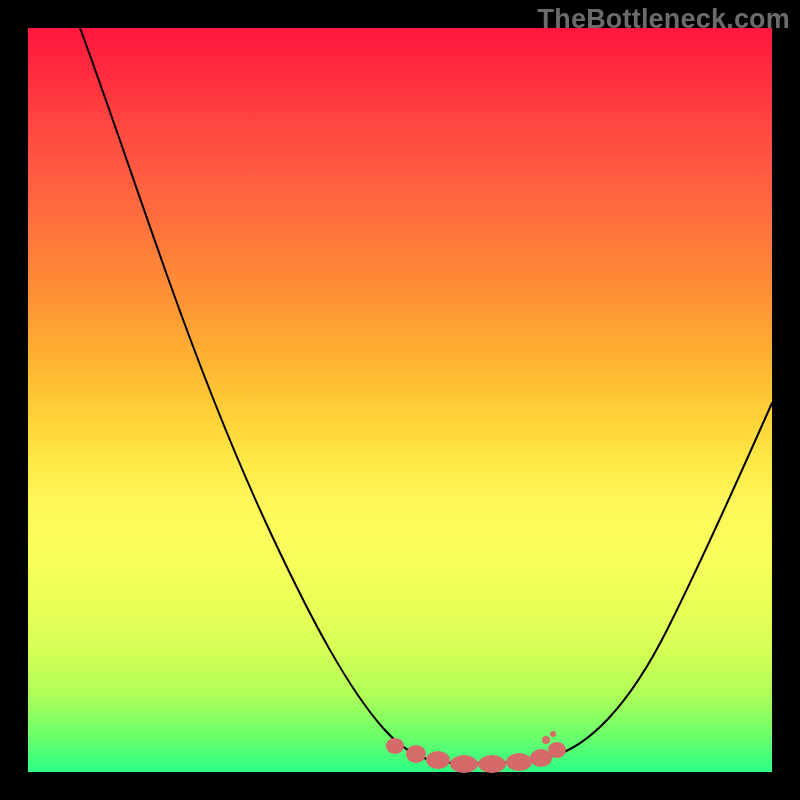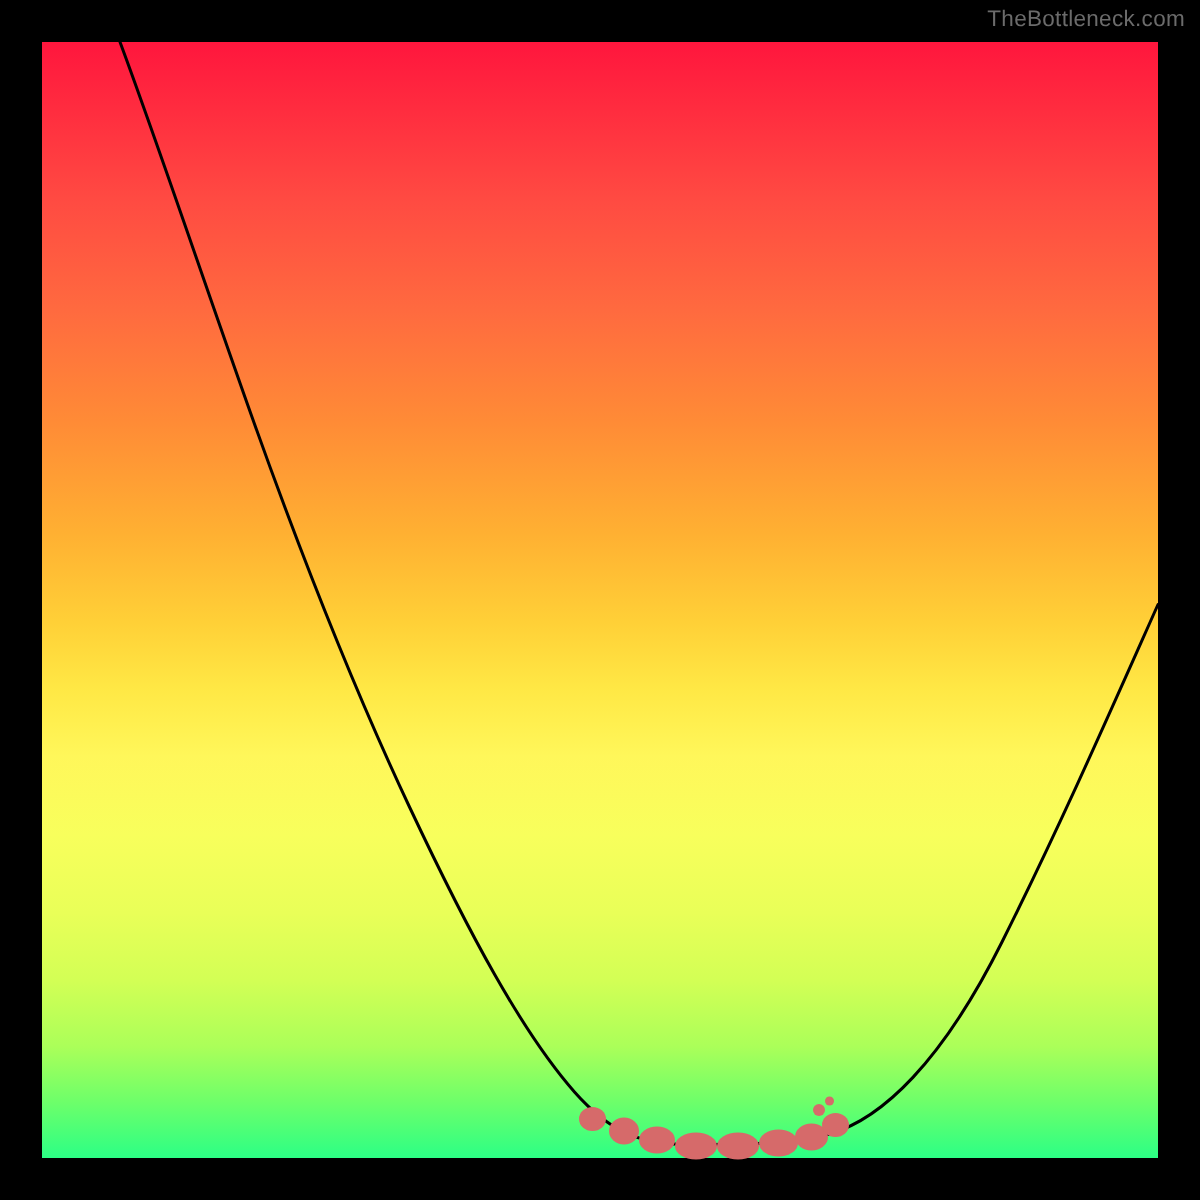--- a/index.html
+++ b/index.html
@@ -41,23 +41,23 @@
       #d3ff55 84%,
       #abff59 90%,
       #6dff6a 95%,
       #2cff85 100%);
   }
   .watermark {
     position: absolute;
     top: 4px;
     right: 10px;
     color: #6b6b6b;
-    font-size: 15px;
+    font-size: 27px;
     letter-spacing: 0.2px;
-    font-weight: 400;
+    font-weight: 700;
     user-select: none;
   }
   svg.overlay {
     position: absolute;
     left: 0;
     top: 0;
     width: 744px;
     height: 744px;
     overflow: visible;
   }

